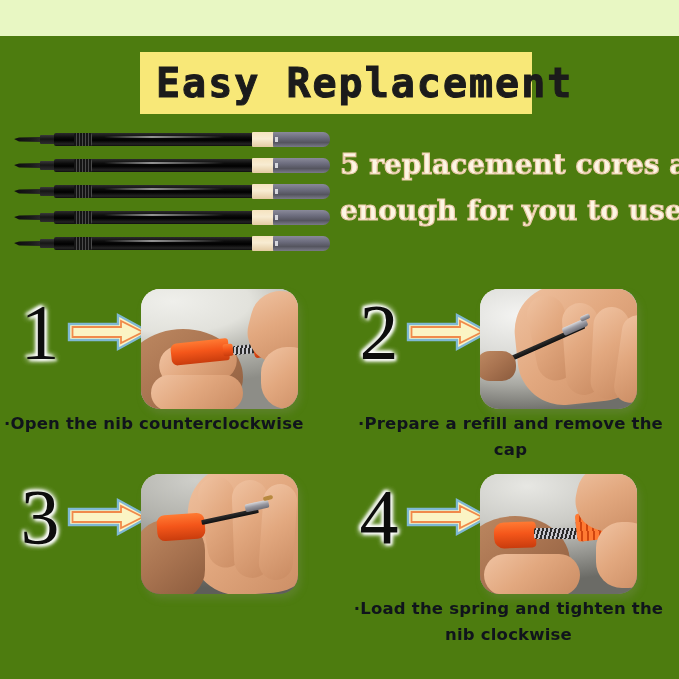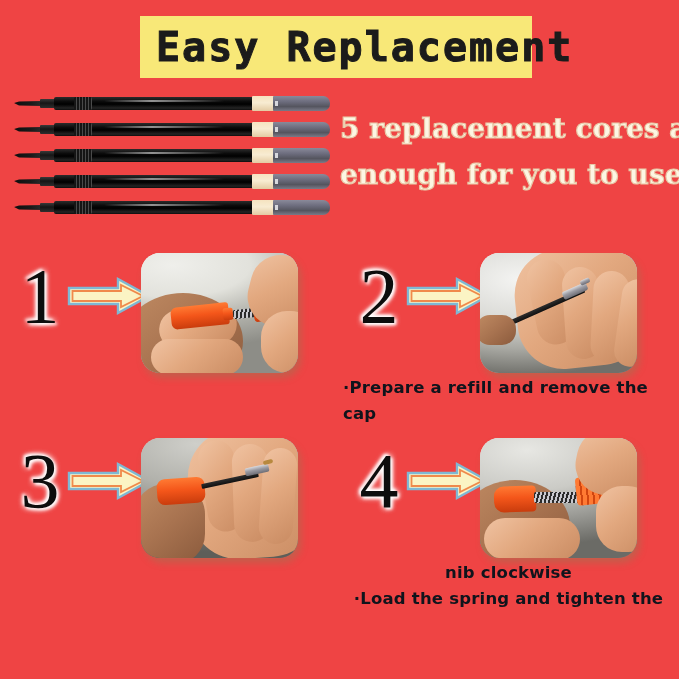--- a/index.html
+++ b/index.html
@@ -10,21 +10,22 @@
     width: 679px;
     height: 679px;
     overflow: hidden;
     background: #e8f7c3;
     font-family: "Liberation Sans", sans-serif;
     position: relative;
   }
   #poster {
     position: absolute;
     inset: 0;
-    background: #ef4444;
+    background: #4d7c0f;
+    margin-top: 36px;
   }
 
   
   .title-band {
     position: absolute;
     left: 140px;
     top: 16px;
     width: 392px;
     height: 62px;
     background: #f8e878;
@@ -258,21 +259,21 @@
     width: 339px;
     text-align: center;
     color: #10141c;
     font-family: "DejaVu Sans", sans-serif;
     font-size: 16.5px;
     font-weight: bold;
     line-height: 26px;
     letter-spacing: .2px;
   }
   .caption-1 { text-align: left; padding-left: 4px; box-sizing: border-box; }
-  .caption-2 { text-align: left; padding-left: 4px; box-sizing: border-box; }
+  .caption-2 { text-align: center; padding-left: 4px; box-sizing: border-box; }
   .caption-3 { text-align: left; padding-left: 6px; box-sizing: border-box; }
   .caption-4 { text-align: center; }
 </style>
 </head>
 <body>
 
 <div id="poster">
 
   <div class="title-band"></div>
   <div class="title-text">Easy  Replacement</div>
@@ -350,20 +351,21 @@
         <div class="hand" style="left:10px; top:86px; width:92px; height:36px; border-radius:18px;"></div>
         <div class="orange" style="left:30px; top:52px; width:58px; height:22px; transform:rotate(-6deg); border-radius:6px 3px 3px 6px;"></div>
         <div class="orange" style="left:82px; top:55px; width:10px; height:12px; transform:rotate(-6deg); border-radius:2px;"></div>
         <div class="spring" style="left:92px; top:56px; width:24px; height:9px; transform:rotate(-6deg);"></div>
         <div class="orange" style="left:112px; top:46px; width:42px; height:20px; transform:rotate(-10deg); border-radius:4px 8px 8px 4px;"></div>
         <div class="hand" style="left:108px; top:2px; width:62px; height:72px; border-radius:30px; transform:rotate(14deg);"></div>
         <div class="hand" style="left:120px; top:58px; width:56px; height:62px; border-radius:26px;"></div>
       </div>
     </div>
 
+    <div class="caption caption-1">·Open the nib counterclockwise</div>
   </div>
 
   <div class="step step-2">
     <div class="step-num">2</div>
 
     <svg class="arrow" viewBox="0 0 86 42">
       <polygon points="3,13 52,13 52,4 83,21 52,38 52,29 3,29" fill="#fbf4c4" stroke="#7fb8d4" stroke-width="2.4"></polygon>
       <polygon points="6.5,16 55,16 55,10 77,21 55,32 55,26 6.5,26" fill="none" stroke="#f08a4b" stroke-width="1.8"></polygon>
     </svg>
 
@@ -423,18 +425,18 @@
         <div class="orange" style="left:14px; top:48px; width:42px; height:26px; transform:rotate(-2deg); border-radius:10px 4px 4px 10px;"></div>
         <div class="spring" style="left:54px; top:54px; width:48px; height:11px;"></div>
         <div class="orange" style="left:96px; top:38px; width:36px; height:28px; transform:rotate(-6deg); border-radius:4px; background:repeating-linear-gradient(to right,#ff7a33 0 4px,#d1450f 4px 6px);"></div>
         <div class="orange" style="left:126px; top:36px; width:34px; height:24px; transform:rotate(-8deg); border-radius:4px 10px 10px 4px;"></div>
         <div class="hand" style="left:96px; top:-8px; width:70px; height:66px; border-radius:30px; transform:rotate(12deg);"></div>
         <div class="hand" style="left:116px; top:48px; width:58px; height:66px; border-radius:26px;"></div>
       </div>
     </div>
 
     <div class="caption caption-4">
+      <div>·Load the spring and tighten the</div>
       <div>nib clockwise</div>
-      <div>·Load the spring and tighten the</div>
     </div>
   </div>
 
 </div>
 
 </body></html>

